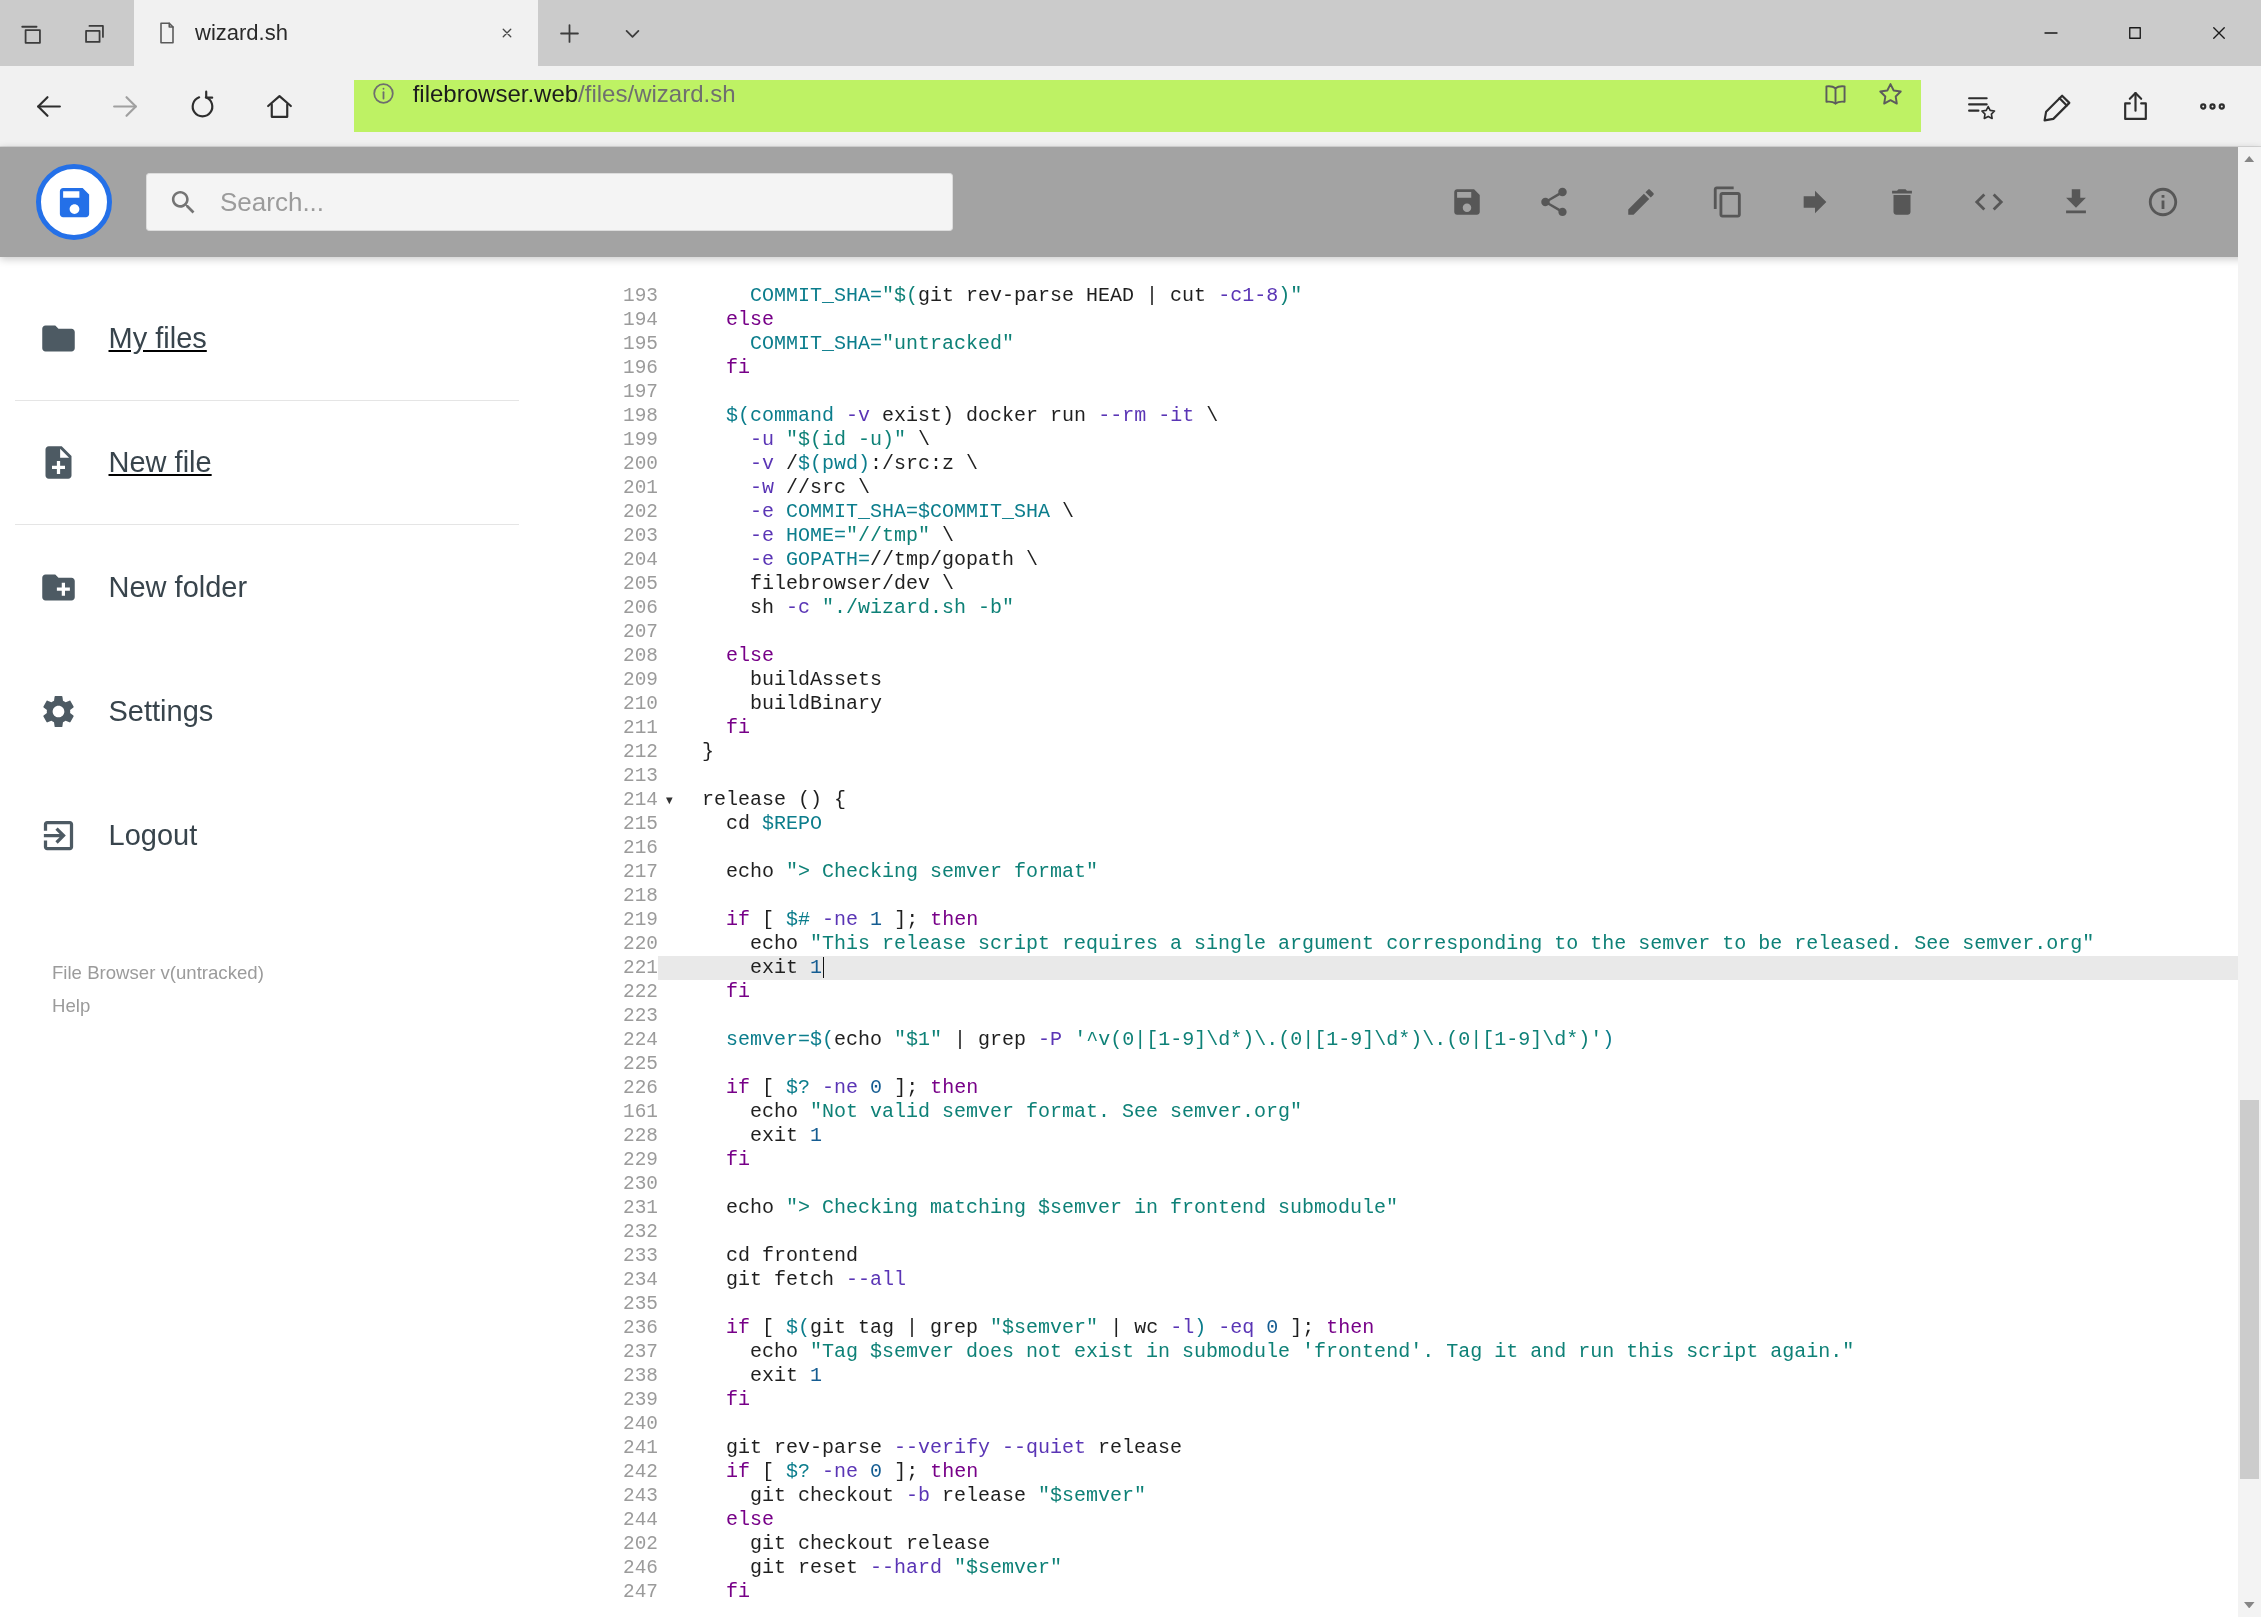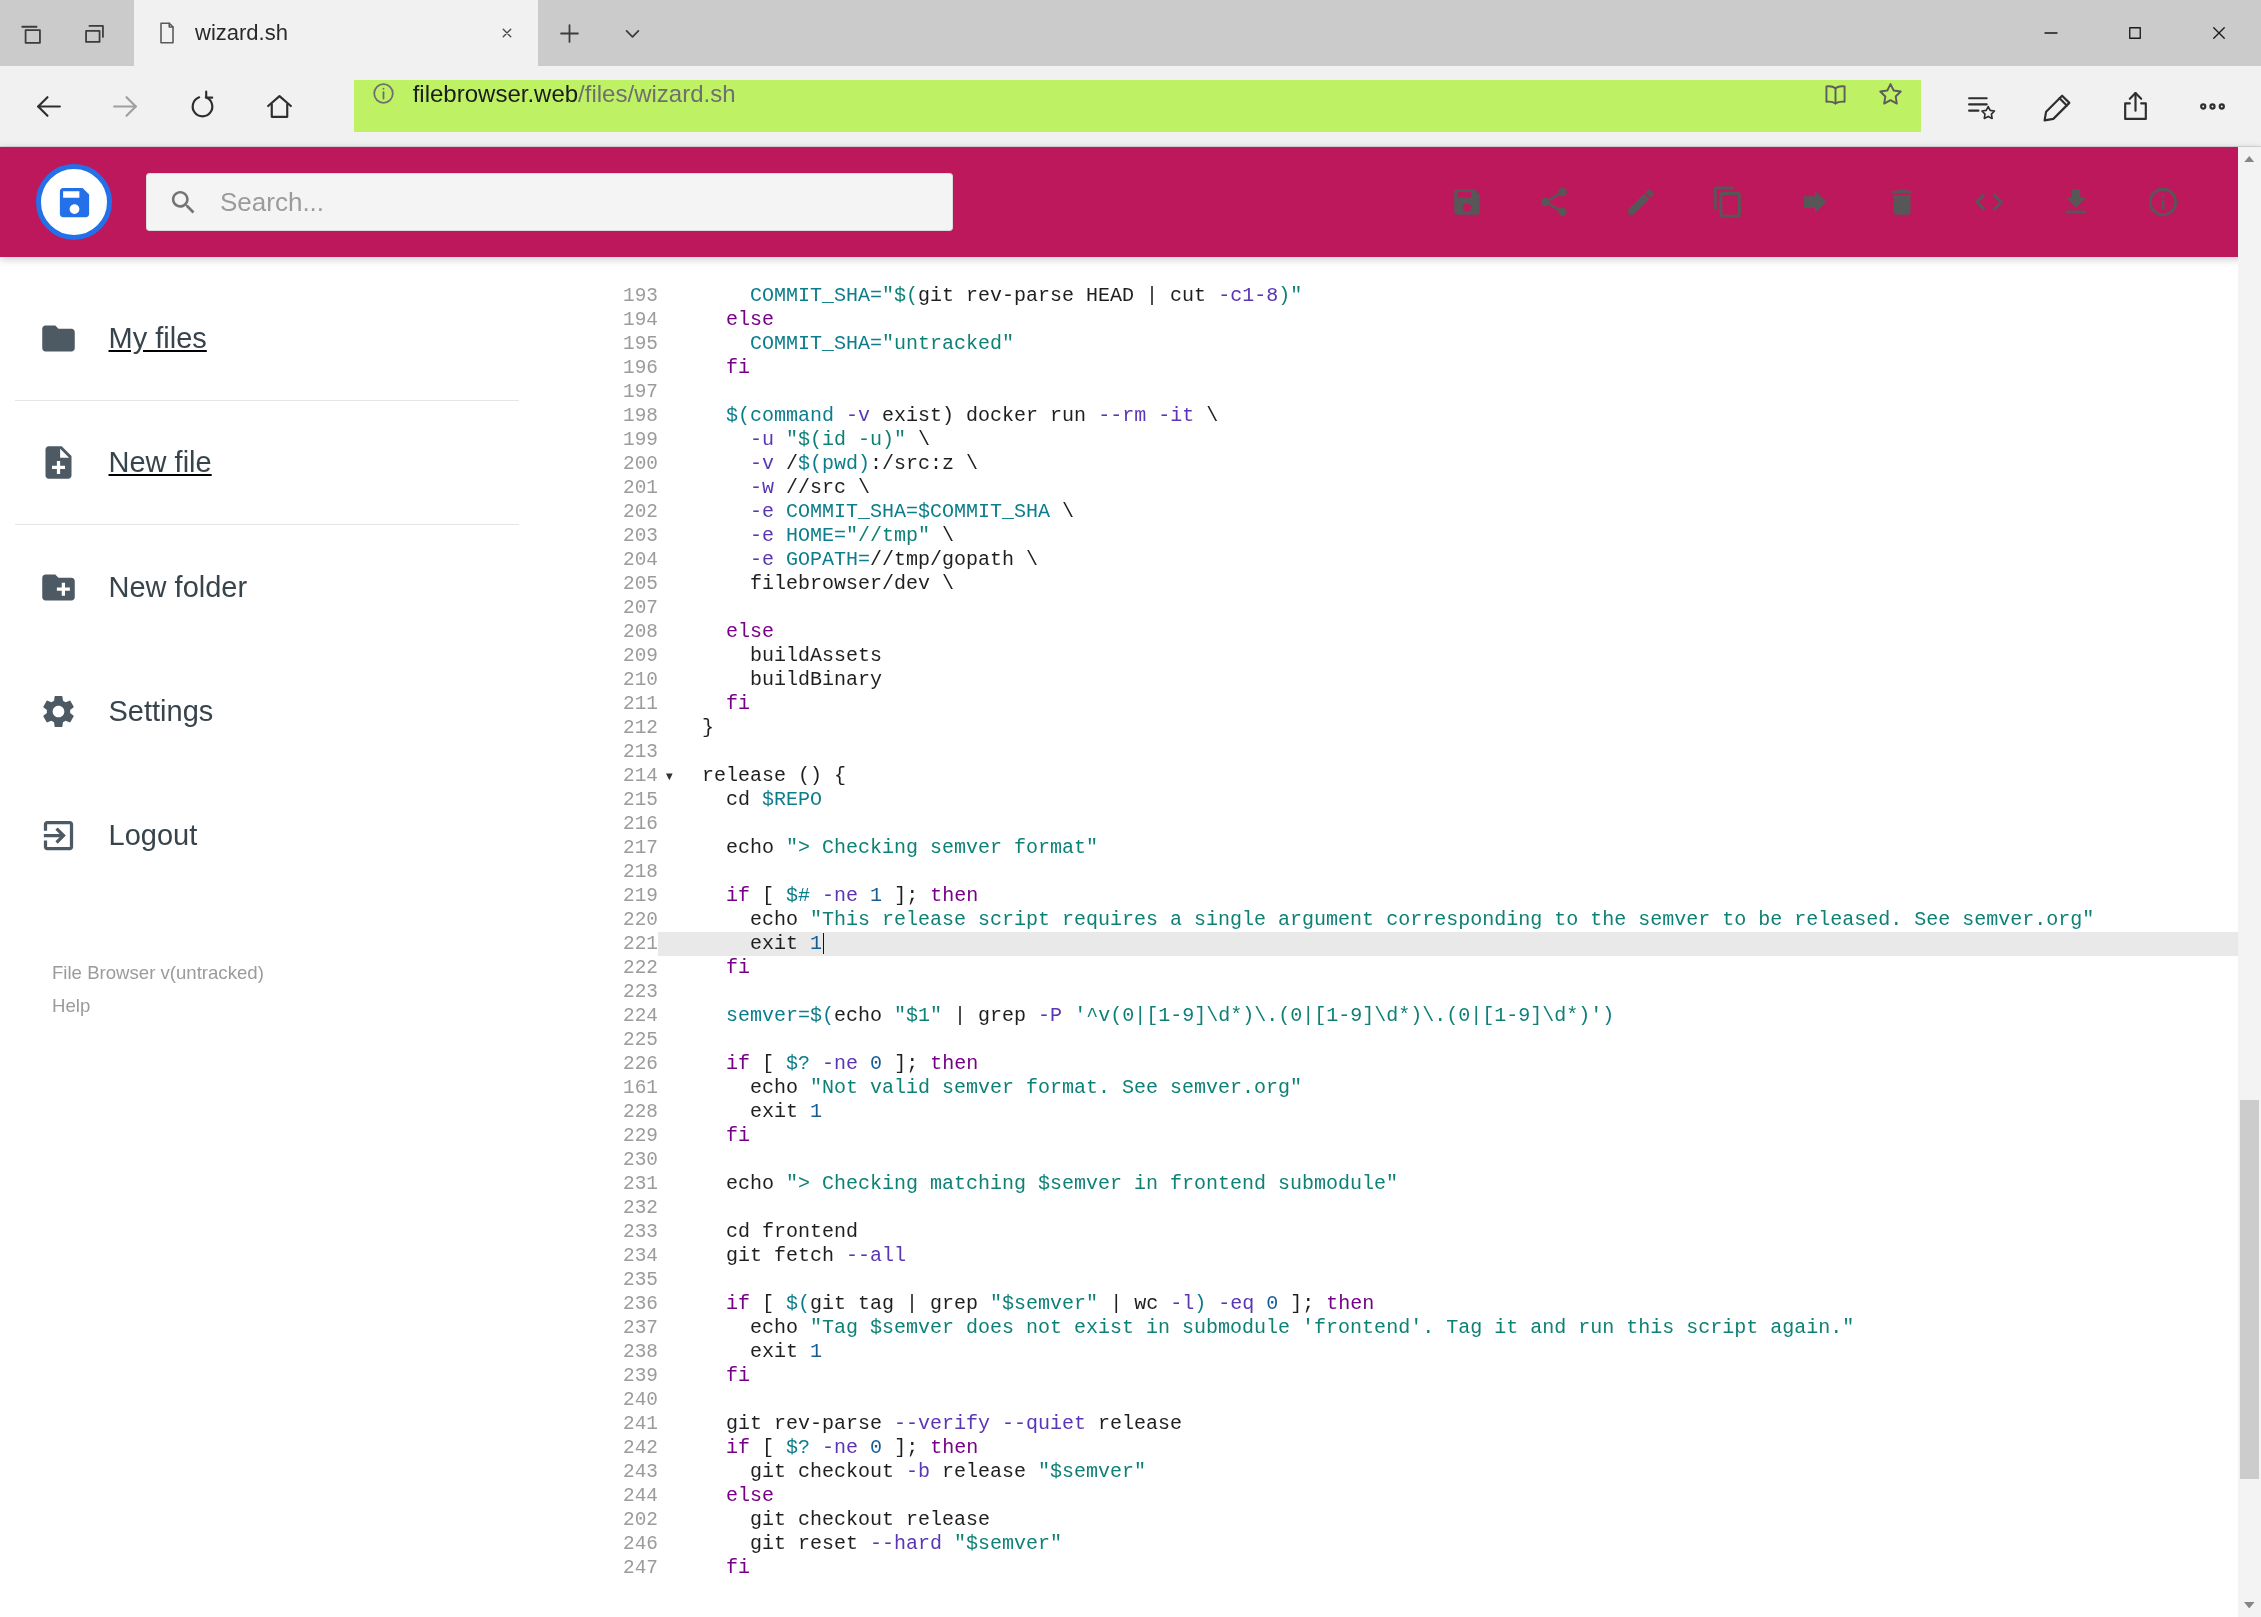--- a/index.html
+++ b/index.html
@@ -28,21 +28,21 @@
   .url-info { color:#6e6e6e; margin-right:16px; } .url-info svg { width:27px; height:27px; }
   .url-text { font-size:24px; color:#1c1c1c; white-space:nowrap; }
   .url-text .path { color:#6f6f6f; }
   .url-actions { margin-left:auto; display:flex; align-items:center; gap:26px; color:#5c5c5c; }
   .url-actions .sicon svg { width:29px; height:29px; }
   .nav-right { display:flex; align-items:center; }
 
   
   .page { position:relative; height:1470px; background:#fff; }
 
-  .appheader { height:110px; background:#be185d; display:flex; align-items:center; position:relative; z-index:5;
+  .appheader { height:110px; background:#a3a3a3; display:flex; align-items:center; position:relative; z-index:5;
                box-shadow:0 2.4px 8px rgba(0,0,0,0.22); padding:0 81px 0 36px; }
   .logo { width:76px; height:76px; border:5.7px solid #2470e8; border-radius:50%; background:#fff;
           display:flex; align-items:center; justify-content:center; cursor:pointer; flex:none; }
   .logo svg { width:39px; height:39px; }
   .searchbox { width:807px; height:58px; margin-left:34px; background:#f4f4f4; border:0.8px solid #dcdcdc;
                border-radius:3.2px; display:flex; align-items:center; }
   .search-mag { color:#747474; margin:0 21px; display:flex; } .search-mag svg { width:31px; height:31px; }
   .search-input { border:none; outline:none; background:transparent; font-size:26px; color:#333; width:646px;
                   font-family:"Liberation Sans",sans-serif; }
   .search-input::placeholder { color:#9b9b9b; }
@@ -415,20 +415,25 @@
             <div class="cm-gutter">204</div>
             <div class="cm-marker"></div>
             <div class="cm-code"><span>    </span><span class="tk-a">-e</span><span> </span><span class="tk-v">GOPATH=</span><span>//tmp/gopath \</span></div>
           </div>
           <div class="cm-row">
             <div class="cm-gutter">205</div>
             <div class="cm-marker"></div>
             <div class="cm-code"><span>    filebrowser/dev \</span></div>
           </div>
           <div class="cm-row">
+            <div class="cm-gutter">206</div>
+            <div class="cm-marker"></div>
+            <div class="cm-code"><span>    sh </span><span class="tk-a">-c</span><span> </span><span class="tk-s">"./wizard.sh -b"</span></div>
+          </div>
+          <div class="cm-row">
             <div class="cm-gutter">207</div>
             <div class="cm-marker"></div>
             <div class="cm-code"></div>
           </div>
           <div class="cm-row">
             <div class="cm-gutter">208</div>
             <div class="cm-marker"></div>
             <div class="cm-code"><span>  </span><span class="tk-k">else</span></div>
           </div>
           <div class="cm-row">

